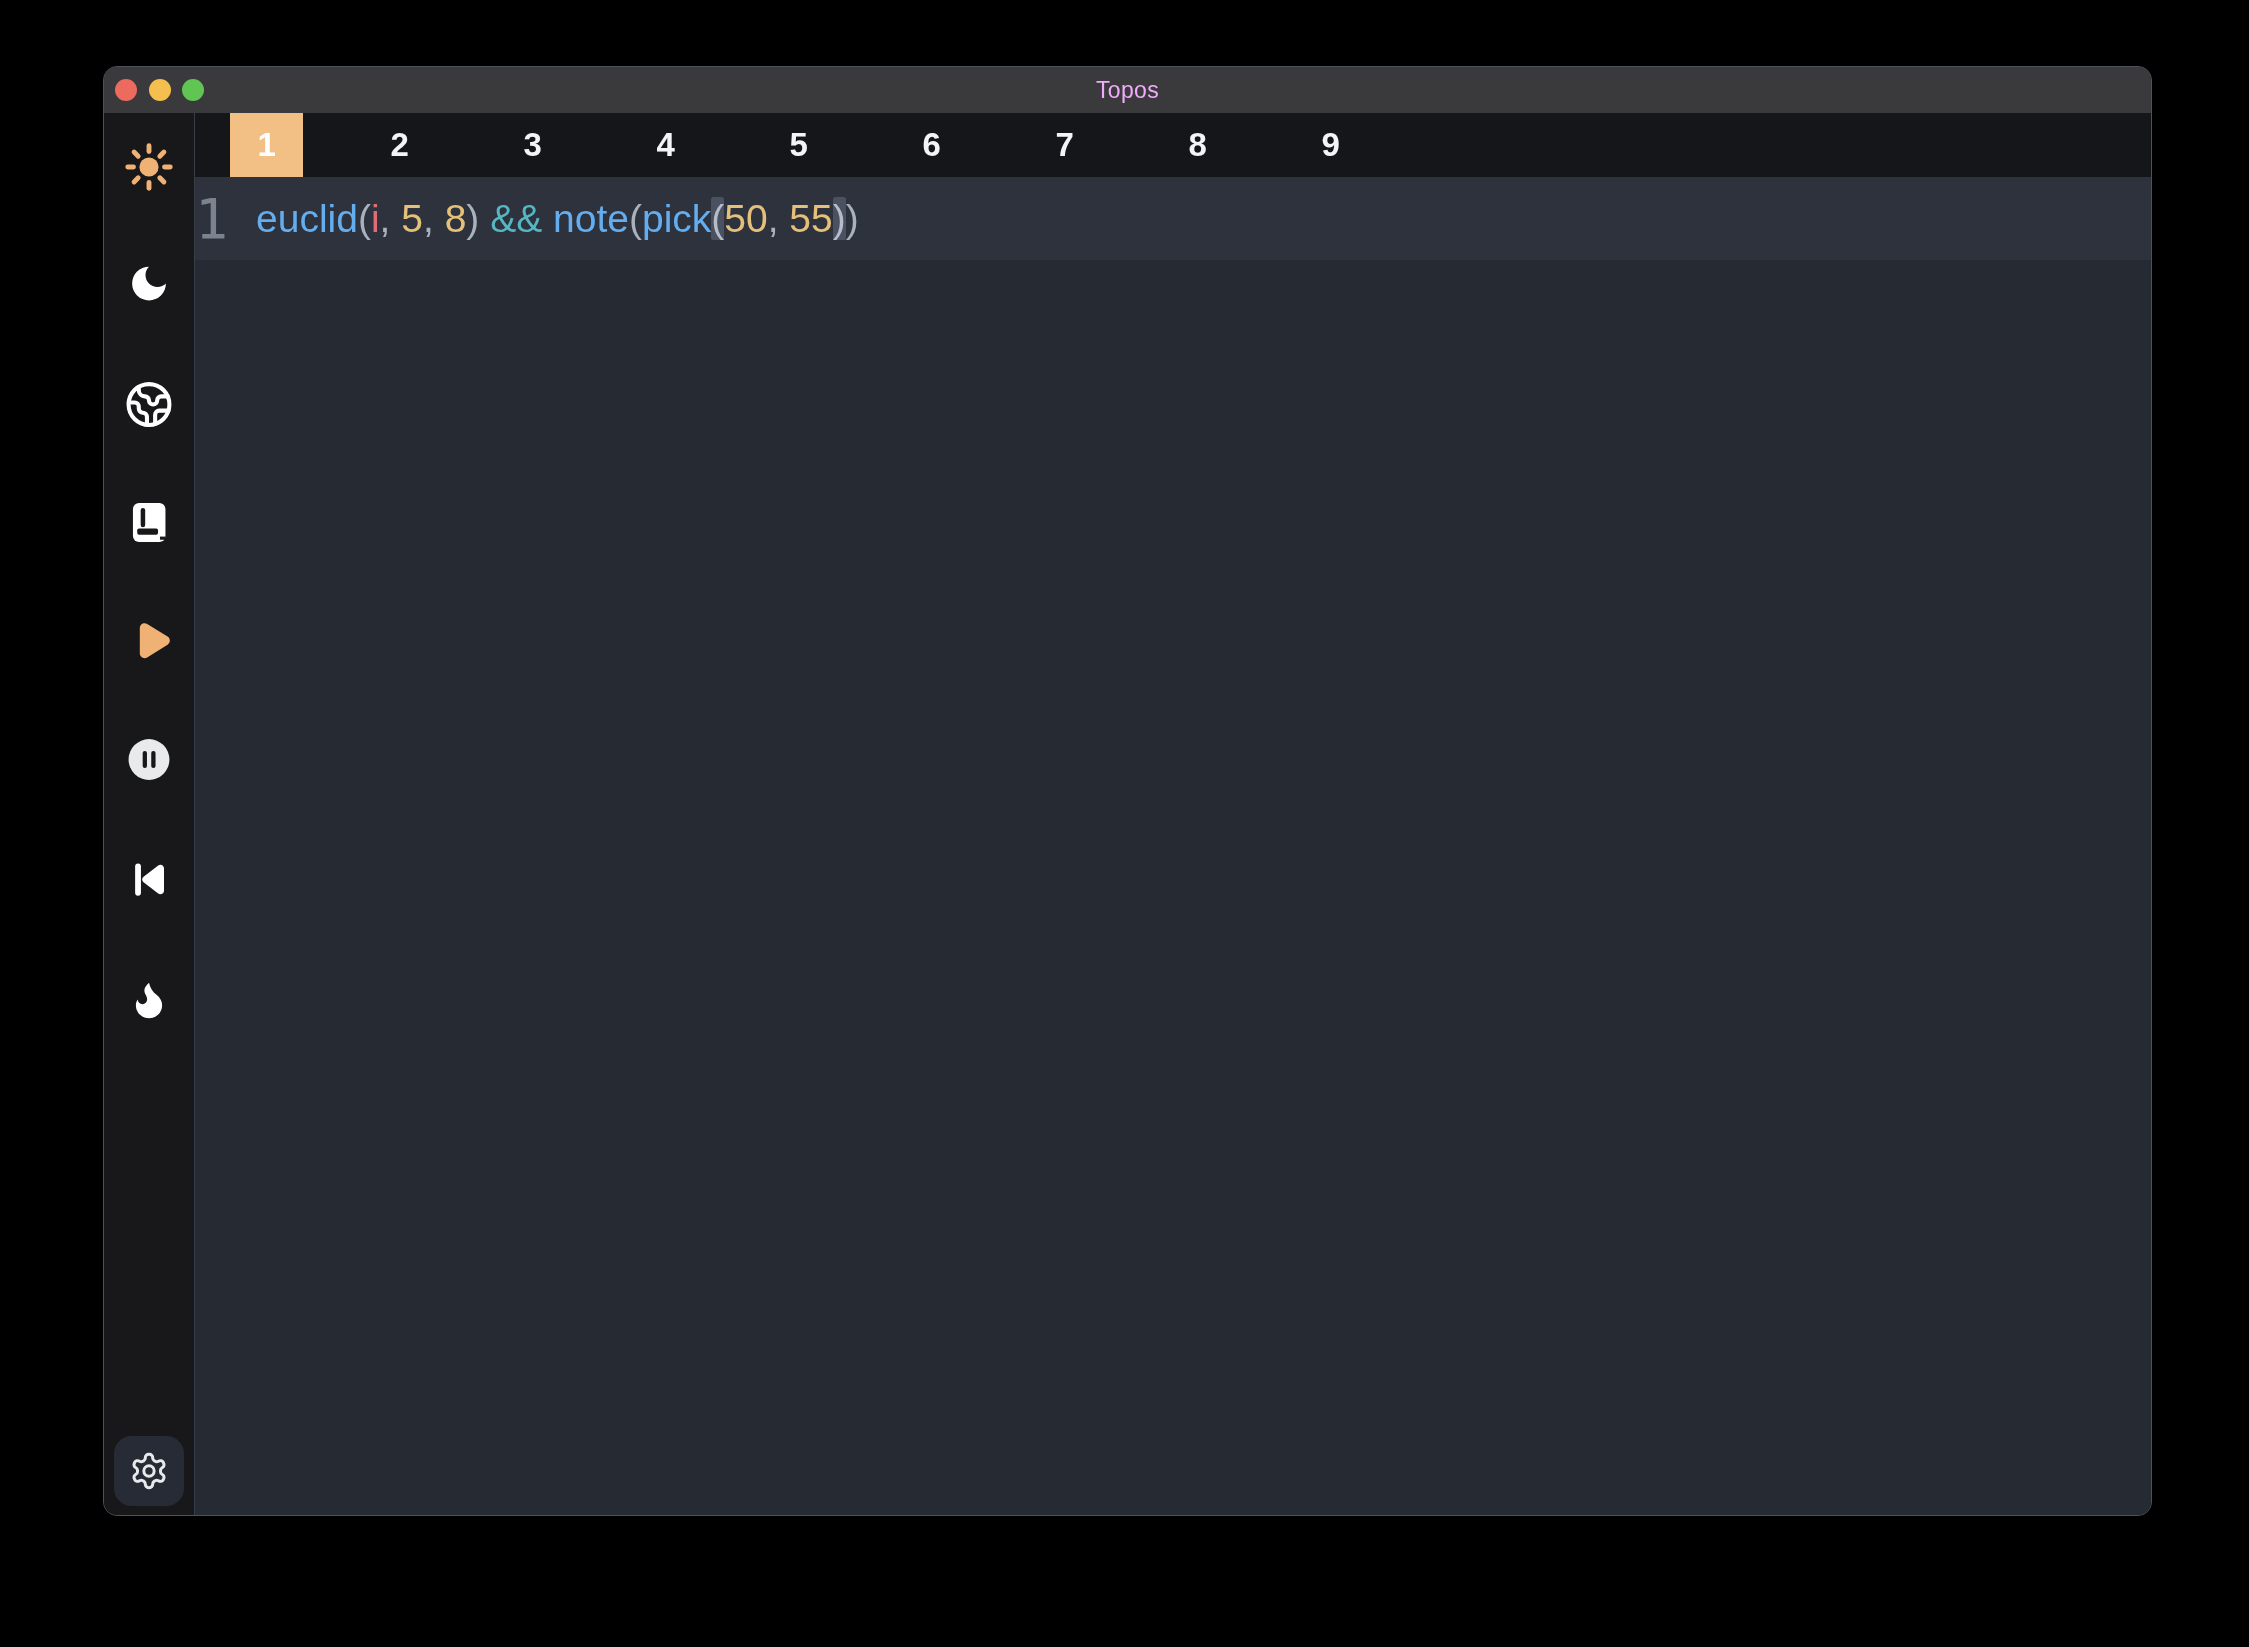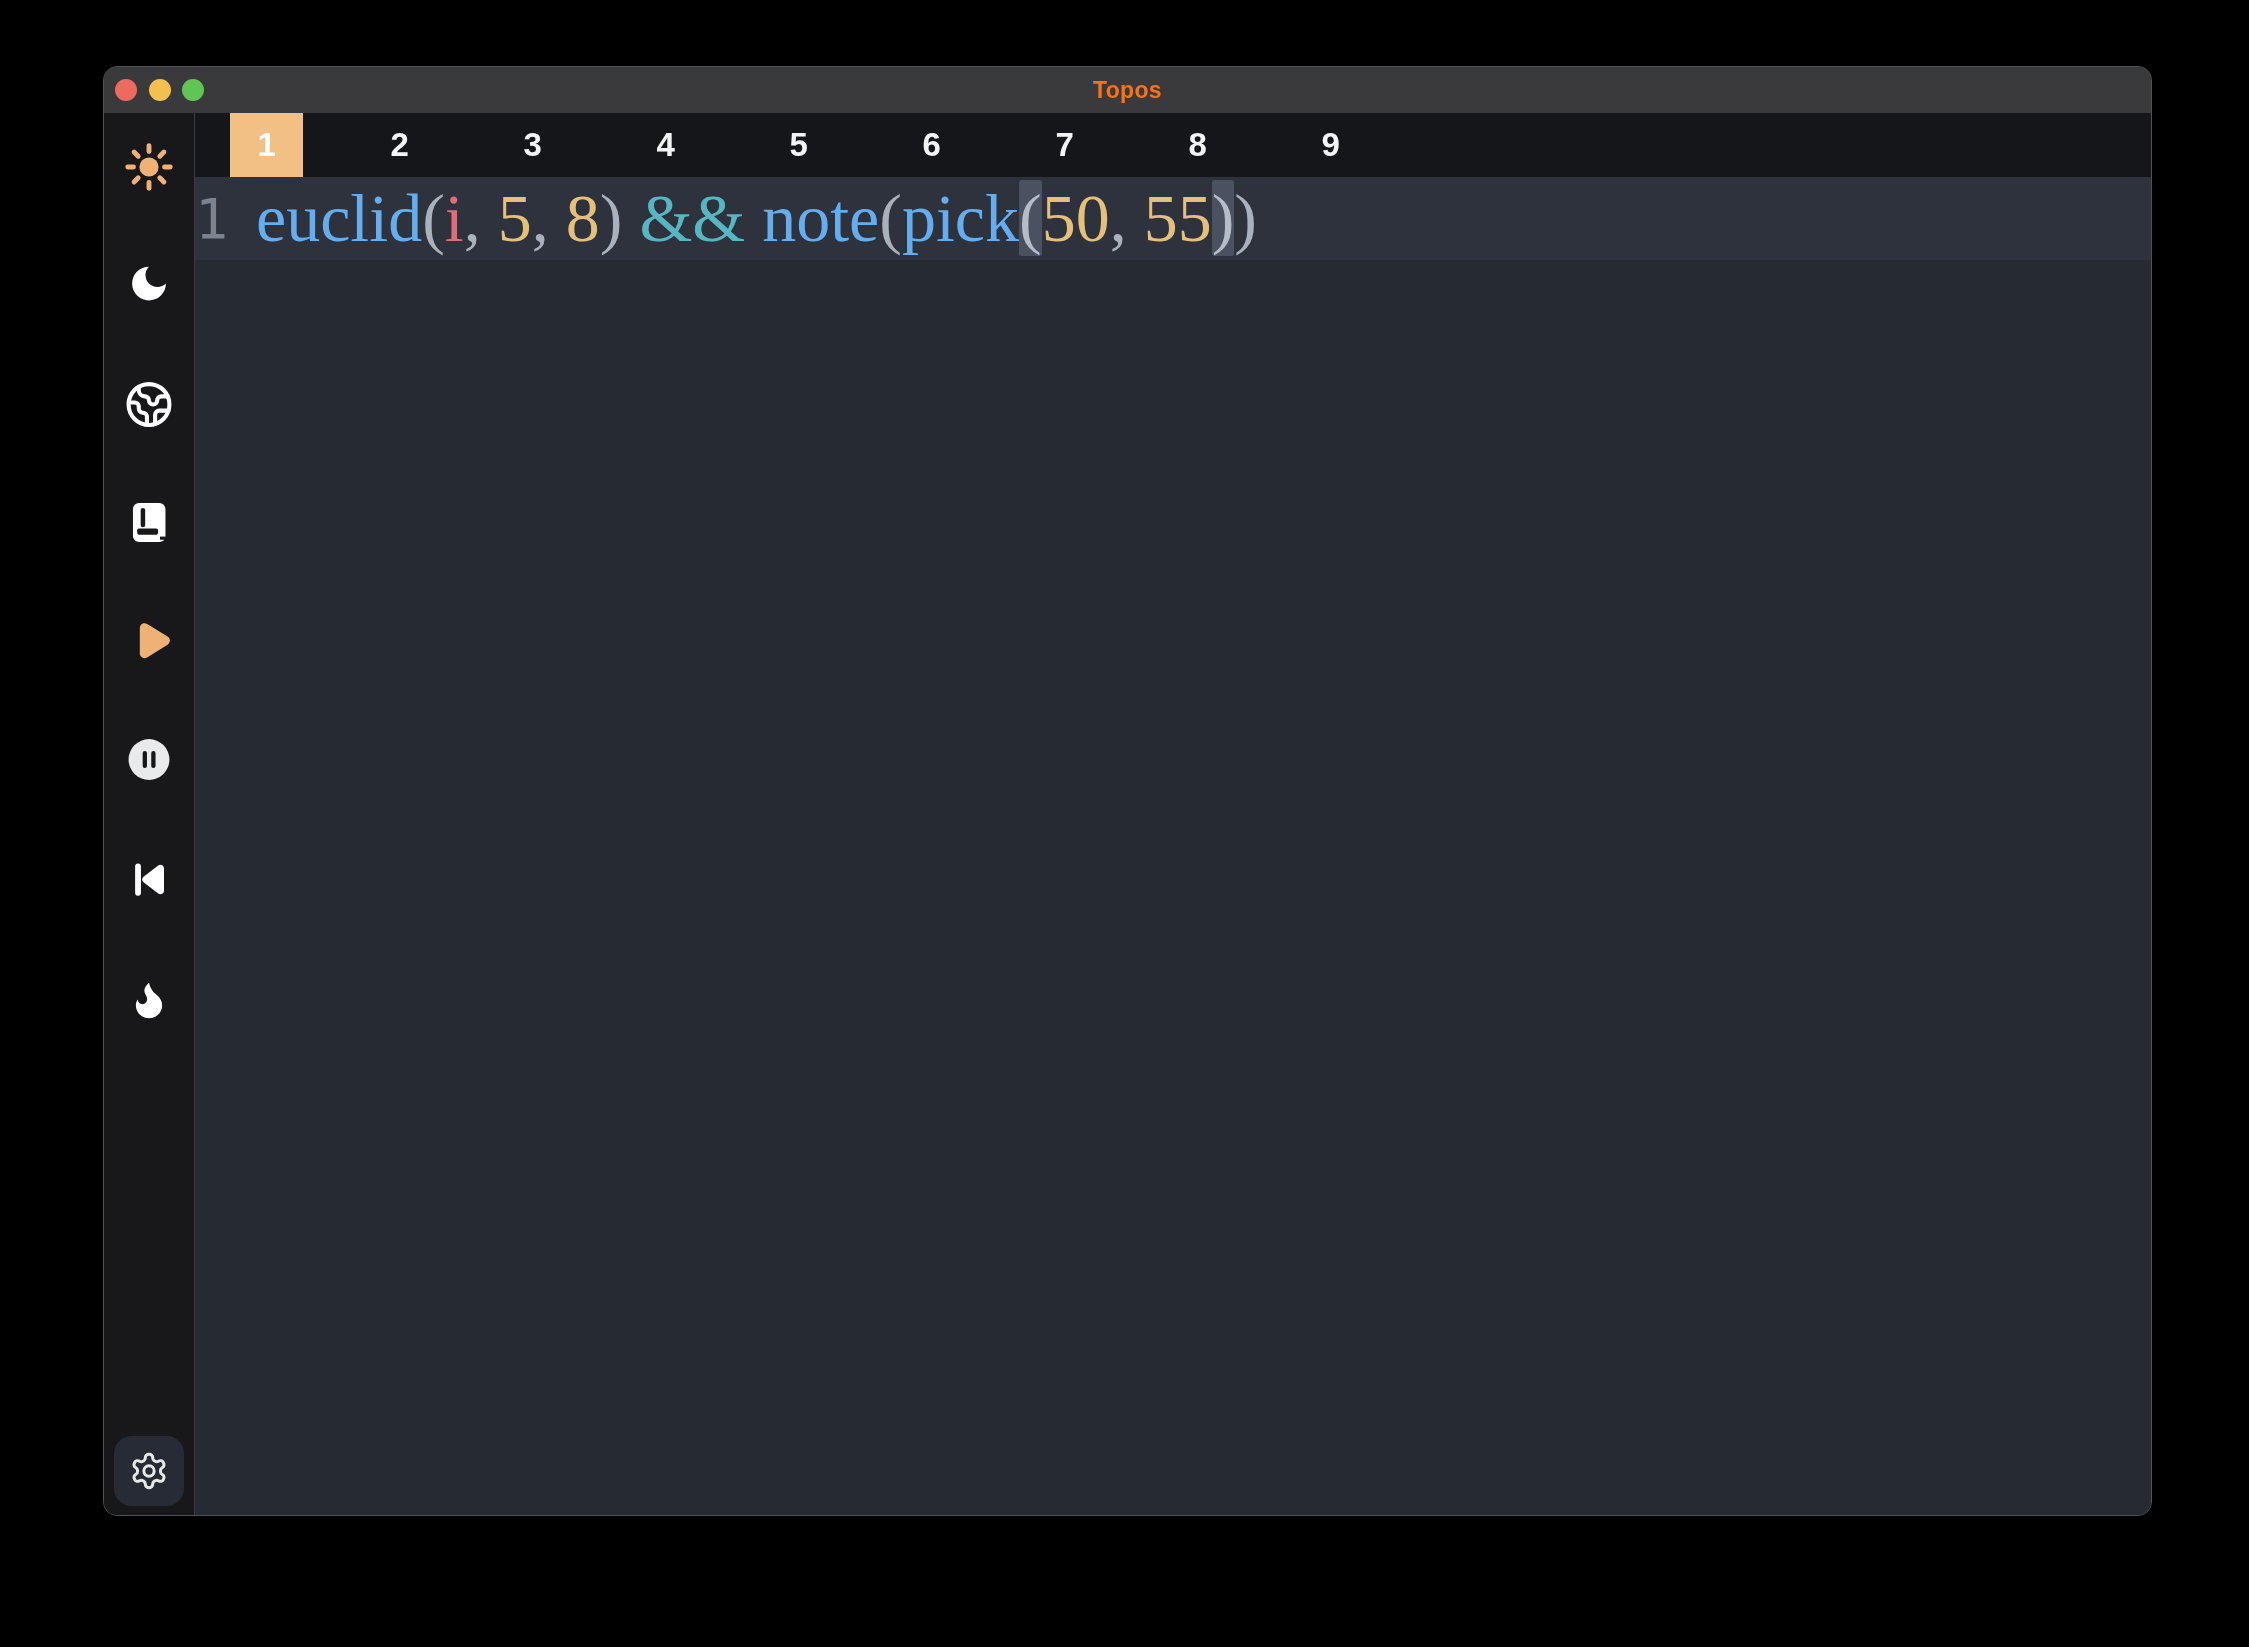--- a/index.html
+++ b/index.html
@@ -10,21 +10,21 @@
 
   .window{position:absolute;left:103px;top:66px;width:2049px;height:1450px;
           background:#262a33;border:1.7px solid #4d5158;border-radius:14px;
           overflow:hidden;box-sizing:border-box;display:flex;flex-direction:column;}
 
   .titlebar{height:46px;background:#3a3a3c;position:relative;flex:0 0 auto;
             display:flex;align-items:center;justify-content:center;}
   .lights{position:absolute;left:11.3px;top:0;height:100%;display:flex;align-items:center;gap:11.3px;}
   .light{width:22px;height:22px;border-radius:50%;display:inline-block;}
   .light.red{background:#ec6a5e;} .light.yellow{background:#f4bf4f;} .light.green{background:#61c554;}
-  .title{color:#f97316;font-size:23px;font-weight:700;letter-spacing:0.3px;}
+  .title{color:#f0abfc;font-size:23px;font-weight:400;letter-spacing:0.3px;}
 
   .content{flex:1;display:flex;min-height:0;}
 
   .sidebar{width:90px;flex:0 0 auto;background:#18181a;border-right:1.7px solid #363c48;
            position:relative;}
   .icon-btn{position:absolute;left:50%;transform:translateX(-50%);width:49px;height:49px;
             display:flex;align-items:center;justify-content:center;}
   .settings-btn{position:absolute;left:9.6px;top:1323px;width:70px;height:70px;
                 background:#262b36;border-radius:17.5px;
                 display:flex;align-items:center;justify-content:center;}
@@ -35,21 +35,21 @@
   .tab{width:133px;flex:0 0 auto;display:flex;align-items:center;justify-content:center;}
   .tab-pill{width:73px;height:100%;display:flex;align-items:center;justify-content:center;
             color:#f3f4f6;font-size:33px;font-weight:600;}
   .tab.active .tab-pill{background:var(--accent);color:#ffffff;}
 
   .editor{flex:1;background:#262a33;display:flex;flex-direction:column;min-height:0;}
   .line{height:83px;flex:0 0 auto;display:flex;align-items:center;}
   .line.active{background:#2d323d;}
   .gutter{width:61px;flex:0 0 auto;text-align:right;padding-right:30px;box-sizing:border-box;
           color:#7d838e;font-family:"DejaVu Sans Mono",monospace;font-size:55px;}
-  .code{font-family:Liberation Serif, serif;font-size:68px;line-height:65px;
+  .code{font-family:Liberation Sans, sans-serif;font-size:39px;line-height:65px;
         white-space:pre;}
   .tk-fn{color:var(--fn);} .tk-pu{color:var(--pu);} .tk-var{color:var(--var);}
   .tk-num{color:var(--num);} .tk-op{color:var(--op);}
   .tk-hl{color:var(--hlfg);background:var(--hlbg);border-radius:2.6px;}
 
   svg{display:block;}
 </style>
 </head>
 <body style="--accent: #f2bf85; --fn: #64aeef; --pu: #a9b1bd; --var: #e06c75; --num: #e5c07b; --op: #56b6c2; --hlbg: #4a5161;">
 

